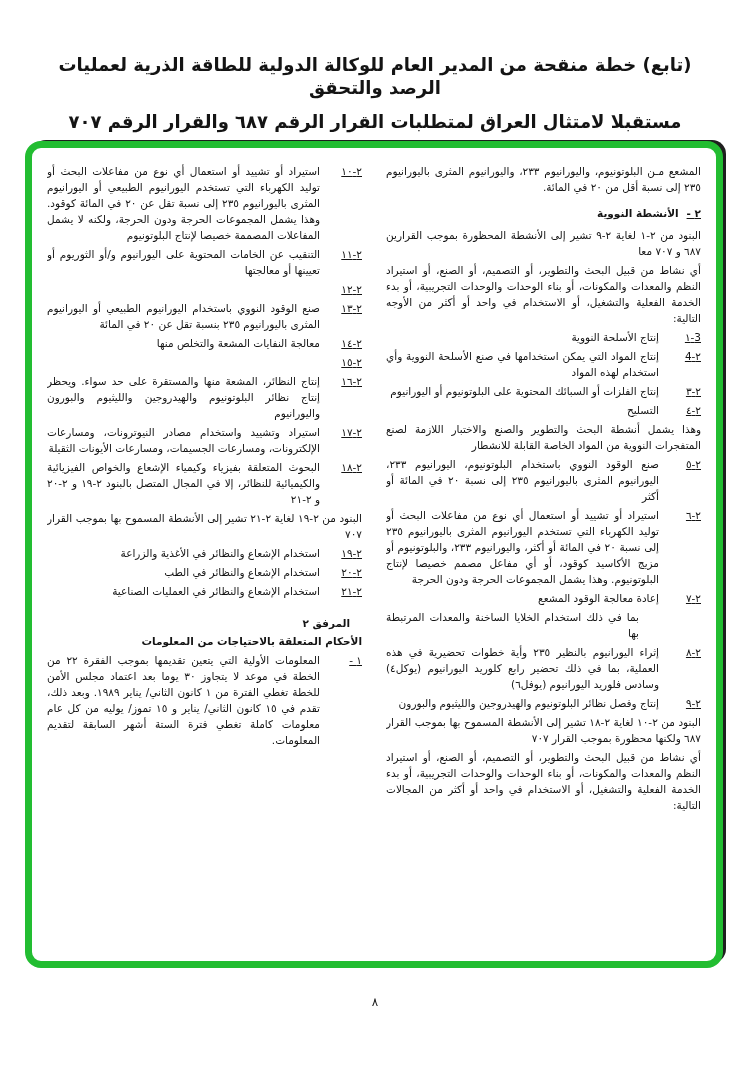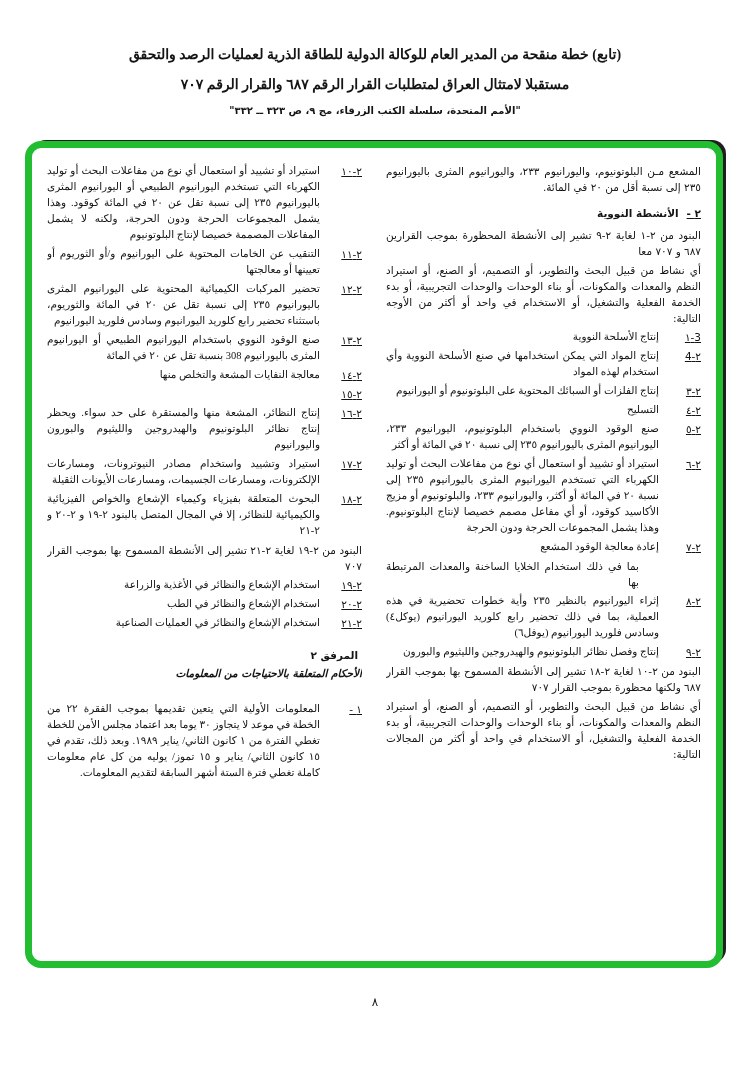--- a/index.html
+++ b/index.html
@@ -6,21 +6,21 @@
   body{
     width:750px;height:1067px;
     background:#ffffff;
     color:#141414;
     font-family:"DejaVu Sans", sans-serif;
     position:relative;
     overflow:hidden;
   }
   
   .doc-header{ text-align:center; padding-top:42px; font-weight:bold; }
-  .h-line{ font-size:14px; line-height:1.25; margin:4px 30px 12px;font-family:Liberation Serif, serif; }
+  .h-line{ font-size:18px; line-height:1.25; margin:12px 30px 12px; }
   .h-source{ font-size:10px; margin:2px 30px 0; font-weight:bold; }
   
   .frame{
     position:absolute; left:25px; top:141px;
     width:698px; height:827px;
     box-sizing:border-box;
     border:7px solid #22bd31;
     border-radius:16px;
     padding:12px 15px 8px 15px;
     box-shadow:5px -3px 0 -2px #1f1f1f;
@@ -29,25 +29,25 @@
   }
   .cols{ display:flex; gap:24px; height:100%; }
   .col{ flex:1; min-width:0; font-size:10.5px; line-height:16px; overflow:hidden; }
   
   .blk{ margin:3px 0; }
   .blk .num{ flex:none; min-width:33px; white-space:nowrap;text-decoration:underline; }
   .blk .txt{ flex:1; }
   .blk.p, .blk.s{ text-align:justify; }
   .blk.s{ margin-right:62px; }
   .blk.n{ display:flex; gap:9px; }
-  .blk.n .txt{ text-align:justify;font-family:Liberation Serif, serif; }
+  .blk.n .txt{ text-align:justify; }
   .blk.h{ display:flex; gap:8px; font-weight:bold; margin:10px 0 6px; }
   .blk.h .num{ min-width:auto; }
-  .blk.a{ font-weight:bold; margin:16px 4px 2px; }
-  .blk.b{ font-weight:bold; margin:2px 0 20px;font-style:italic; }
+  .blk.a{ font-weight:bold; margin:16px 12px 2px; }
+  .blk.b{ font-weight:bold; margin:2px 0 3px; }
   
   .page-number{
     position:absolute; left:0; right:0; top:995px;
     text-align:center; font-size:12px;
   }
 </style>
 </head>
 <body>
 
 <div class="doc-header">
@@ -84,20 +84,24 @@
     <span class="txt">إنتاج المواد التي يمكن استخدامها في صنع الأسلحة النووية وأي استخدام لهذه المواد</span>
   </div>
         <div class="blk n">
     <span class="num">٢-٣</span>
     <span class="txt">إنتاج الفلزات أو السبائك المحتوية على البلوتونيوم أو اليورانيوم</span>
   </div>
         <div class="blk n">
     <span class="num">٢-٤</span>
     <span class="txt">التسليح</span>
   </div>
+        <div class="blk p">
+    
+    <span class="txt">وهذا يشمل أنشطة البحث والتطوير والصنع والاختبار اللازمة لصنع المتفجرات النووية من المواد الخاصة القابلة للانشطار</span>
+  </div>
         <div class="blk n">
     <span class="num">٢-٥</span>
     <span class="txt">صنع الوقود النووي باستخدام البلوتونيوم، اليورانيوم ٢٣٣، اليورانيوم المثرى باليورانيوم ٢٣٥ إلى نسبة ٢٠ في المائة أو أكثر</span>
   </div>
         <div class="blk n">
     <span class="num">٢-٦</span>
     <span class="txt">استيراد أو تشييد أو استعمال أي نوع من مفاعلات البحث أو توليد الكهرباء التي تستخدم اليورانيوم المثرى باليورانيوم ٢٣٥ إلى نسبة ٢٠ في المائة أو أكثر، واليورانيوم ٢٣٣، والبلوتونيوم أو مزيج الأكاسيد كوقود، أو أي مفاعل مصمم خصيصا لإنتاج البلوتونيوم. وهذا يشمل المجموعات الحرجة ودون الحرجة</span>
   </div>
         <div class="blk n">
     <span class="num">٢-٧</span>
@@ -128,25 +132,24 @@
         <div class="blk n">
     <span class="num">٢-١٠</span>
     <span class="txt">استيراد أو تشييد أو استعمال أي نوع من مفاعلات البحث أو توليد الكهرباء التي تستخدم اليورانيوم الطبيعي أو اليورانيوم المثرى باليورانيوم ٢٣٥ إلى نسبة تقل عن ٢٠ في المائة كوقود. وهذا يشمل المجموعات الحرجة ودون الحرجة، ولكنه لا يشمل المفاعلات المصممة خصيصا لإنتاج البلوتونيوم</span>
   </div>
         <div class="blk n">
     <span class="num">٢-١١</span>
     <span class="txt">التنقيب عن الخامات المحتوية على اليورانيوم و/أو الثوريوم أو تعيينها أو معالجتها</span>
   </div>
         <div class="blk n">
     <span class="num">٢-١٢</span>
-    <span class="txt">تحضير المركبات الكيميائية المحتوية على اليورانيوم المثرى باليورانيوم ٢٣٥ إلى نسبة تقل عن ٢٠ في المائة والثوريوم، باستثناء تحضير رابع كلوريد اليورانيوم وسادس فلوريد اليورانيوم</span>
   </div>
         <div class="blk n">
     <span class="num">٢-١٣</span>
-    <span class="txt">صنع الوقود النووي باستخدام اليورانيوم الطبيعي أو اليورانيوم المثرى باليورانيوم 308 بنسبة تقل عن ٢٠ في المائة</span>
+    <span class="txt">صنع الوقود النووي باستخدام اليورانيوم الطبيعي أو اليورانيوم المثرى باليورانيوم ٢٣٥ بنسبة تقل عن ٢٠ في المائة</span>
   </div>
         <div class="blk n">
     <span class="num">٢-١٤</span>
     <span class="txt">معالجة النفايات المشعة والتخلص منها</span>
   </div>
         <div class="blk n">
     <span class="num">٢-١٥</span>
   </div>
         <div class="blk n">
     <span class="num">٢-١٦</span>

